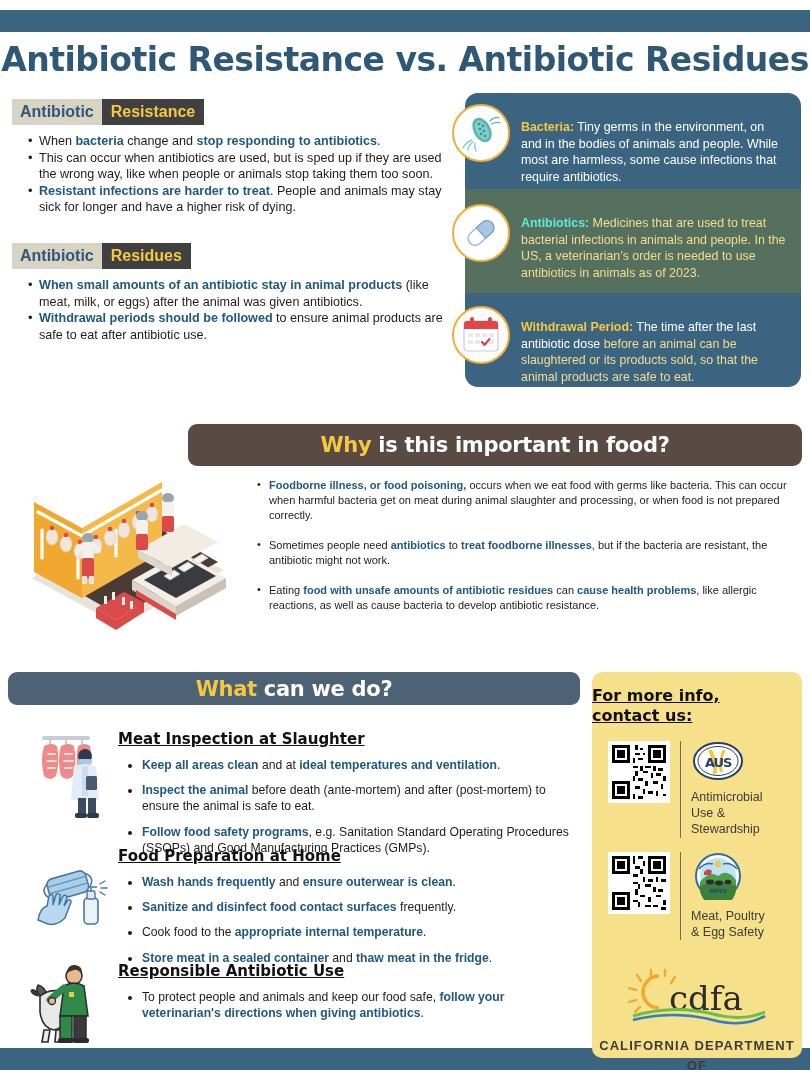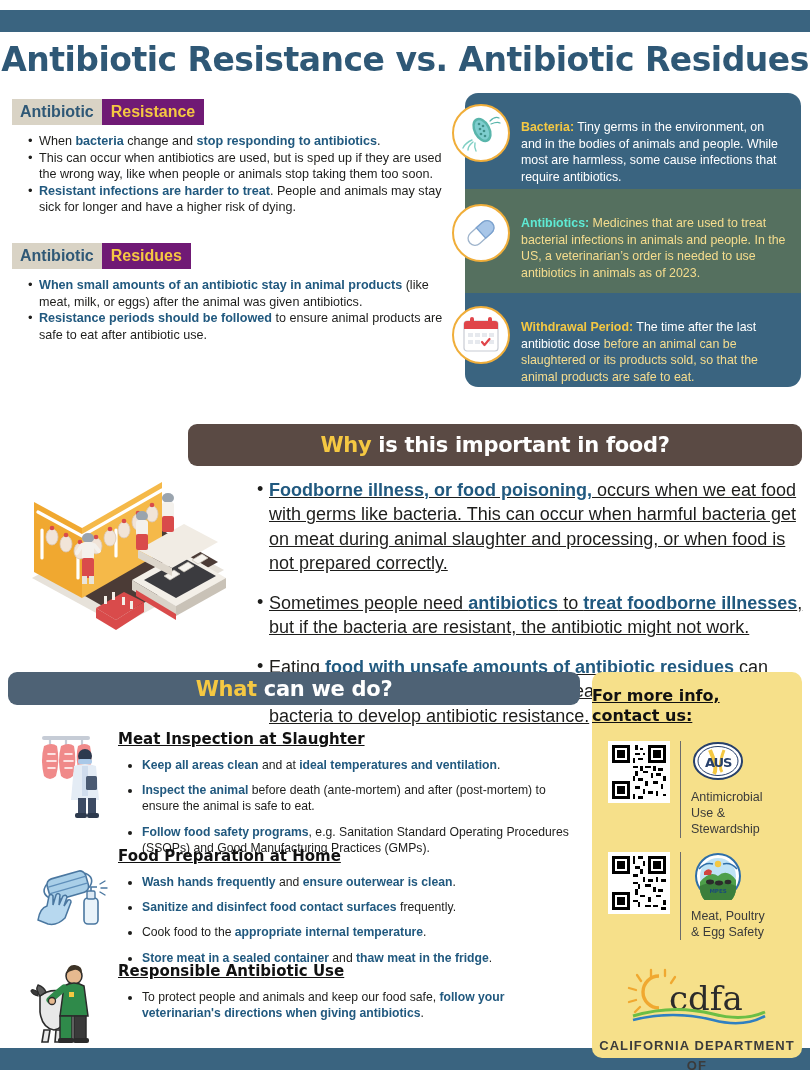--- a/index.html
+++ b/index.html
@@ -21,21 +21,21 @@
     text-align:center;
     font-size:33px; font-weight:bold; letter-spacing:-0.5px;
     color:#2f5876;
     font-family:"DejaVu Sans", sans-serif;
   }
 
   
   .chip { position:absolute; display:flex; height:26px; }
   .chip .a { background:#d9d3c5; color:#2f5876; font-weight:bold; font-size:16px;
              padding:0 8px; display:flex; align-items:center; }
-  .chip .b { background:#701a75; color:#f5c842; font-weight:bold; font-size:16px;
+  .chip .b { background:#404040; color:#f5c842; font-weight:bold; font-size:16px;
              padding:8px 9px; display:flex; align-items:center; }
   .chip-res { left:12px; top:99px; }
   .chip-rsd { left:12px; top:243px; }
 
   
   .lbullets { position:absolute; width:418px; font-size:12.6px; line-height:1.32; color:#1d1d1b; }
   .lbullets li { margin-bottom:0px; list-style:none; position:relative; padding-left:13px; }
   .lbullets li::before { content:"\2022"; position:absolute; left:2px; top:-1px; font-size:13px; }
   .lbullets b { color:#21597f; }
   #list-res { left:26px; top:133px; }
@@ -67,21 +67,21 @@
             align-items:center; justify-content:center;
             font-family:"DejaVu Sans", sans-serif;
             font-weight:bold; font-size:21px; letter-spacing:-0.3px; }
   .banner .hl { color:#f5c842; margin-right:7px; }
   .banner .rest { color:#ffffff; }
   .banner-why  { left:188px; top:424px; width:614px; height:42px; background:#5a4a44; }
   .banner-what { left:8px;   top:672px; width:572px; height:33px; background:#4e6275; }
 
   
   .whylist { position:absolute; left:255px; top:478px; width:550px;
-             font-size:18px; line-height:1.36; color:#1d1d1b;text-decoration:underline; }
+             font-size:11px; line-height:1.36; color:#1d1d1b; }
   .whylist li { list-style:none; position:relative; padding-left:14px; margin-bottom:15px; }
   .whylist li::before { content:"\2022"; position:absolute; left:2px; top:-1px; }
   .whylist b { color:#21597f; }
 
   
   .wcwd { position:absolute; left:118px; width:462px; color:#1d1d1b; }
   .wcwd h3 { font-size:15px; color:#111; text-decoration:underline;
              font-family:"DejaVu Sans", sans-serif; margin-bottom:2px; }
   .wcwd ul { padding-left:24px; font-size:12.2px; line-height:1.33; }
   .wcwd li { margin-bottom:0;margin-top:9px; }
@@ -133,21 +133,21 @@
     <span class="b">Residues</span>
   </div>
 
   <ul class="lbullets" id="list-res">
       <li>When <b>bacteria</b> change and <b>stop responding to antibiotics</b>.</li>
       <li>This can occur when antibiotics are used, but is sped up if they are used the wrong way, like when people or animals stop taking them too soon.</li>
       <li><b>Resistant infections are harder to treat</b>. People and animals may stay sick for longer and have a higher risk of dying.</li>
     </ul>
   <ul class="lbullets" id="list-rsd">
       <li><b>When small amounts of an antibiotic stay in animal products</b> (like meat, milk, or eggs) after the animal was given antibiotics.</li>
-      <li><b>Resistance periods should be followed</b> to ensure animal products are safe to eat after antibiotic use.</li>
+      <li><b>Withdrawal periods should be followed</b> to ensure animal products are safe to eat after antibiotic use.</li>
     </ul>
 
   <div class="defpanel">
     <div class="def def-1"><b>Bacteria:</b> Tiny germs in the environment, on and in the bodies of animals and people. While most are harmless, some cause infections that require antibiotics.</div>
     <div class="def def-2"><b>Antibiotics:</b> Medicines that are used to treat bacterial infections in animals and people. In the US, a veterinarian’s order is needed to use antibiotics in animals as of 2023.</div>
     <div class="def def-3"><b>Withdrawal Period:</b> The time after the last antibiotic dose <span class="soft">before an animal can be slaughtered or its products sold, so that the animal products are safe to eat.</span></div>
   </div>
 
   <div class="circ circ-1">
     <svg width="40" height="40" viewBox="0 0 40 40">

